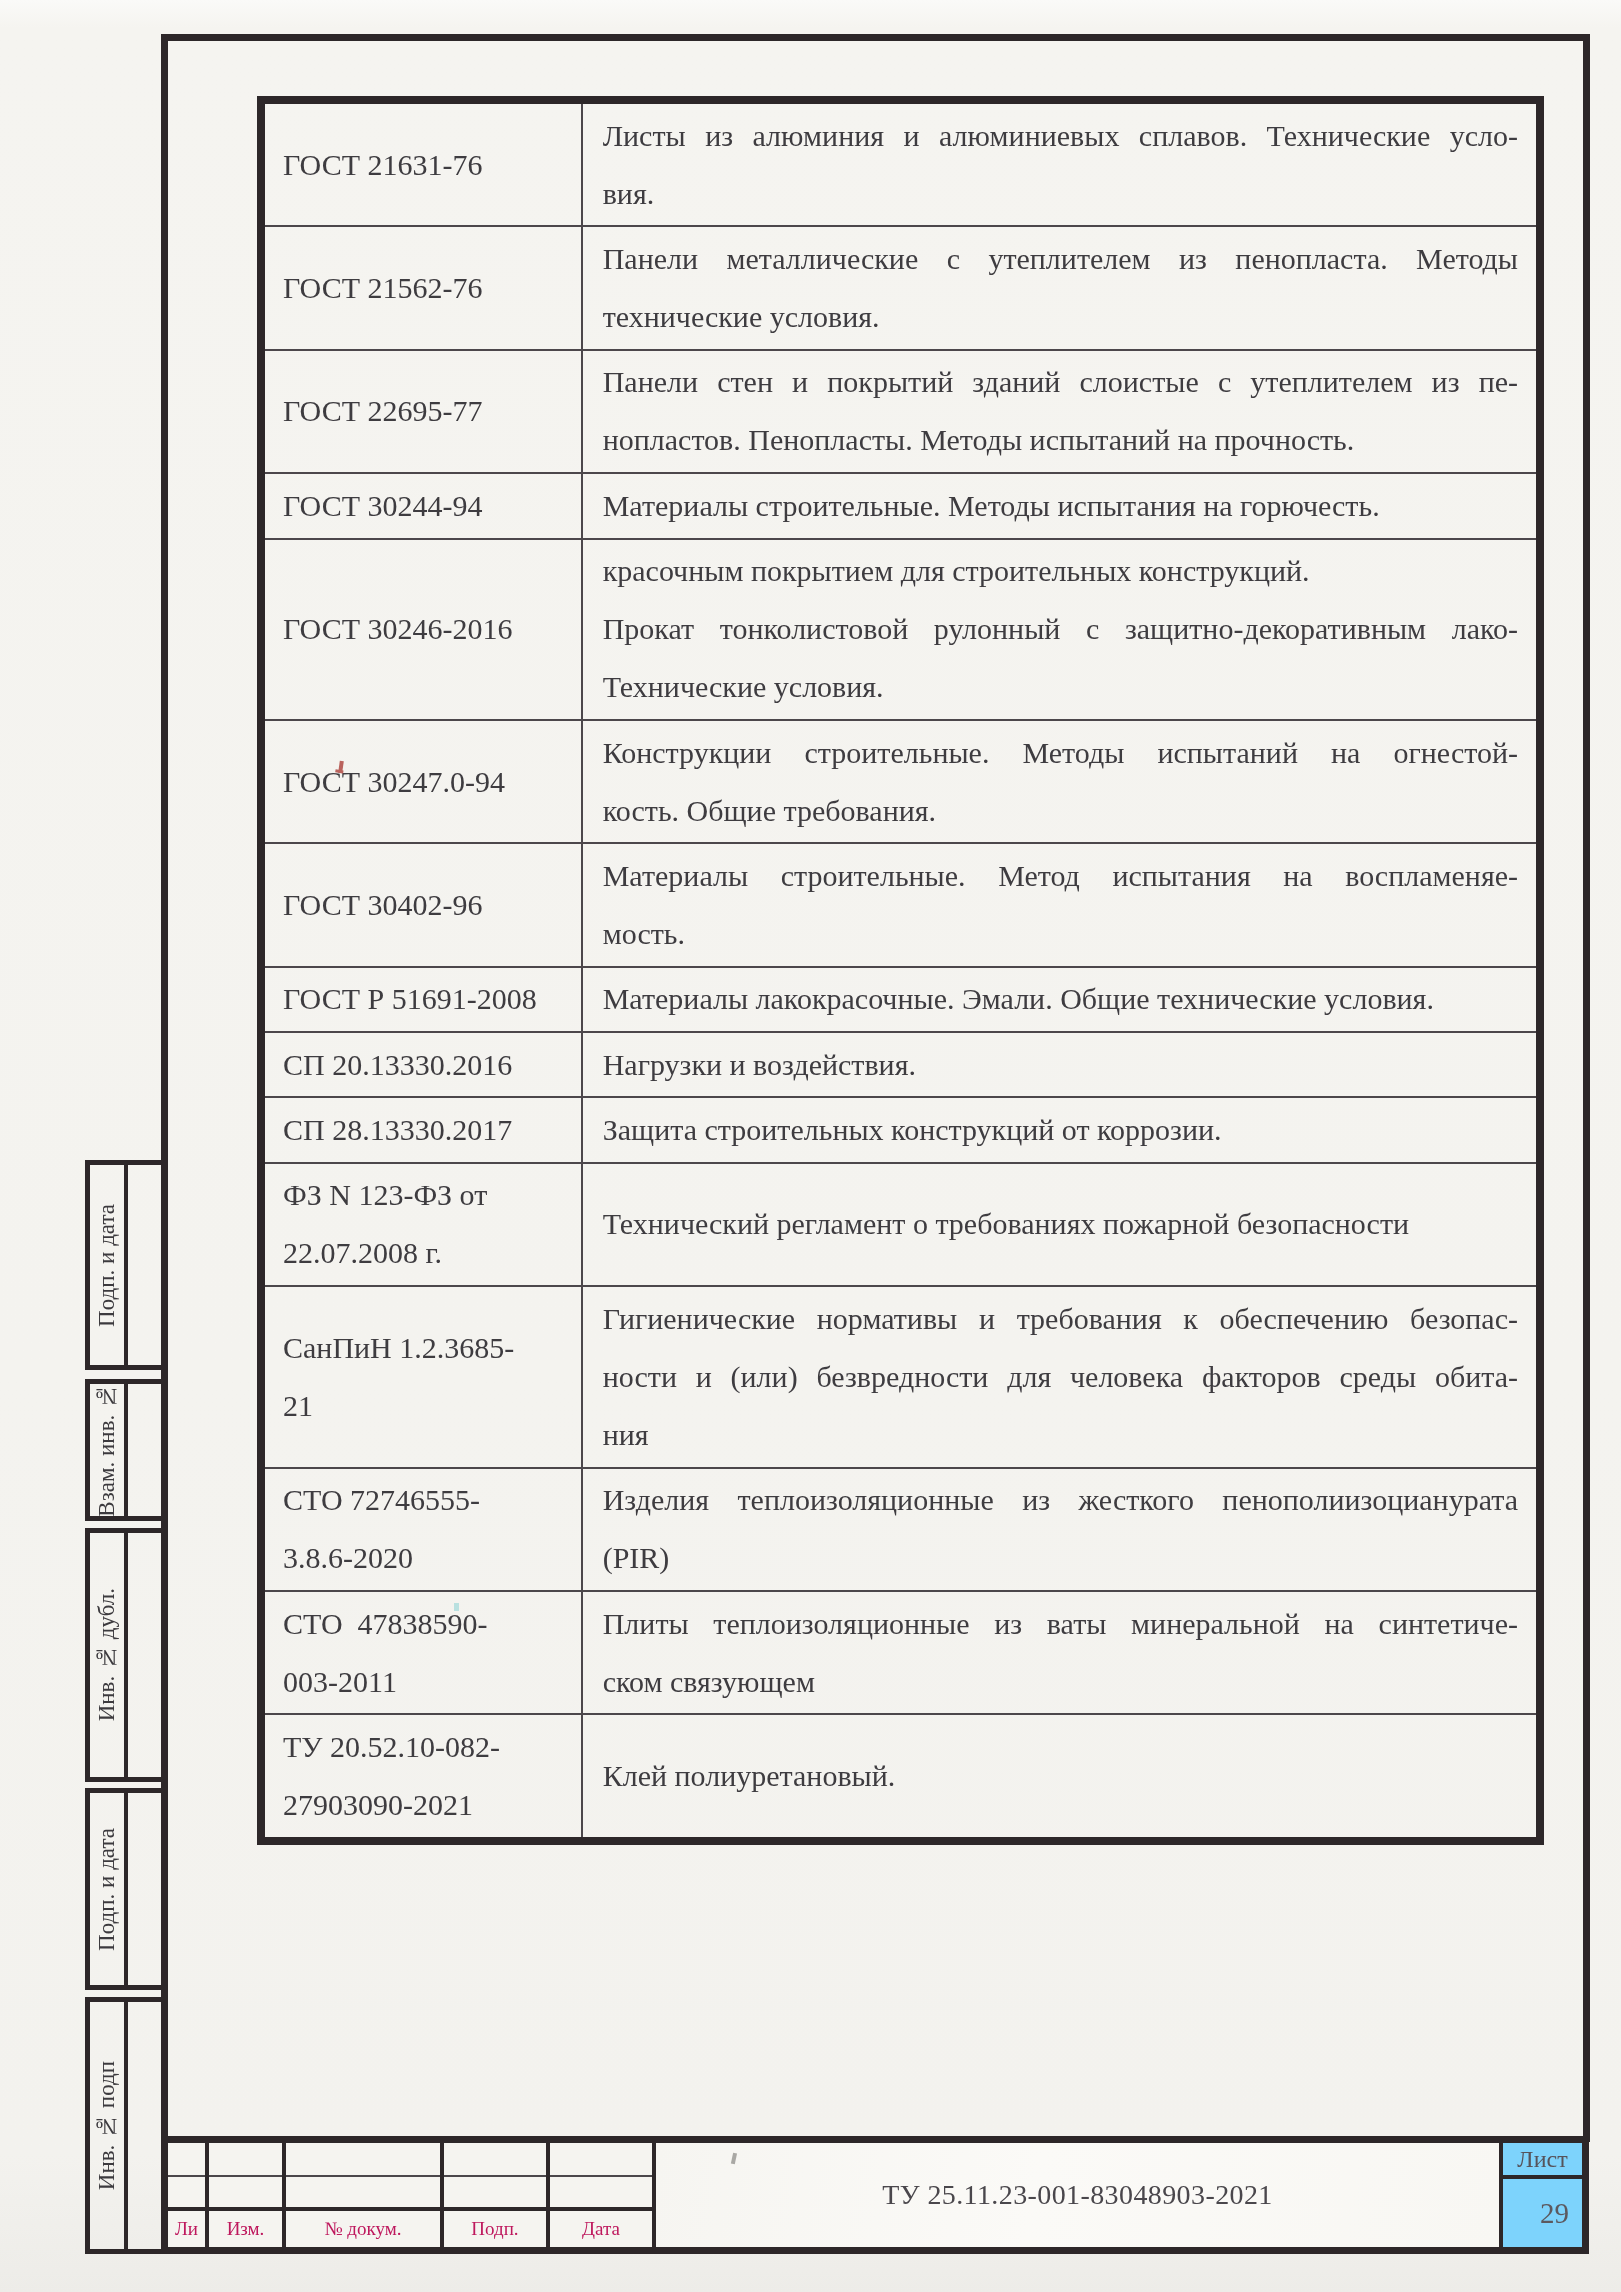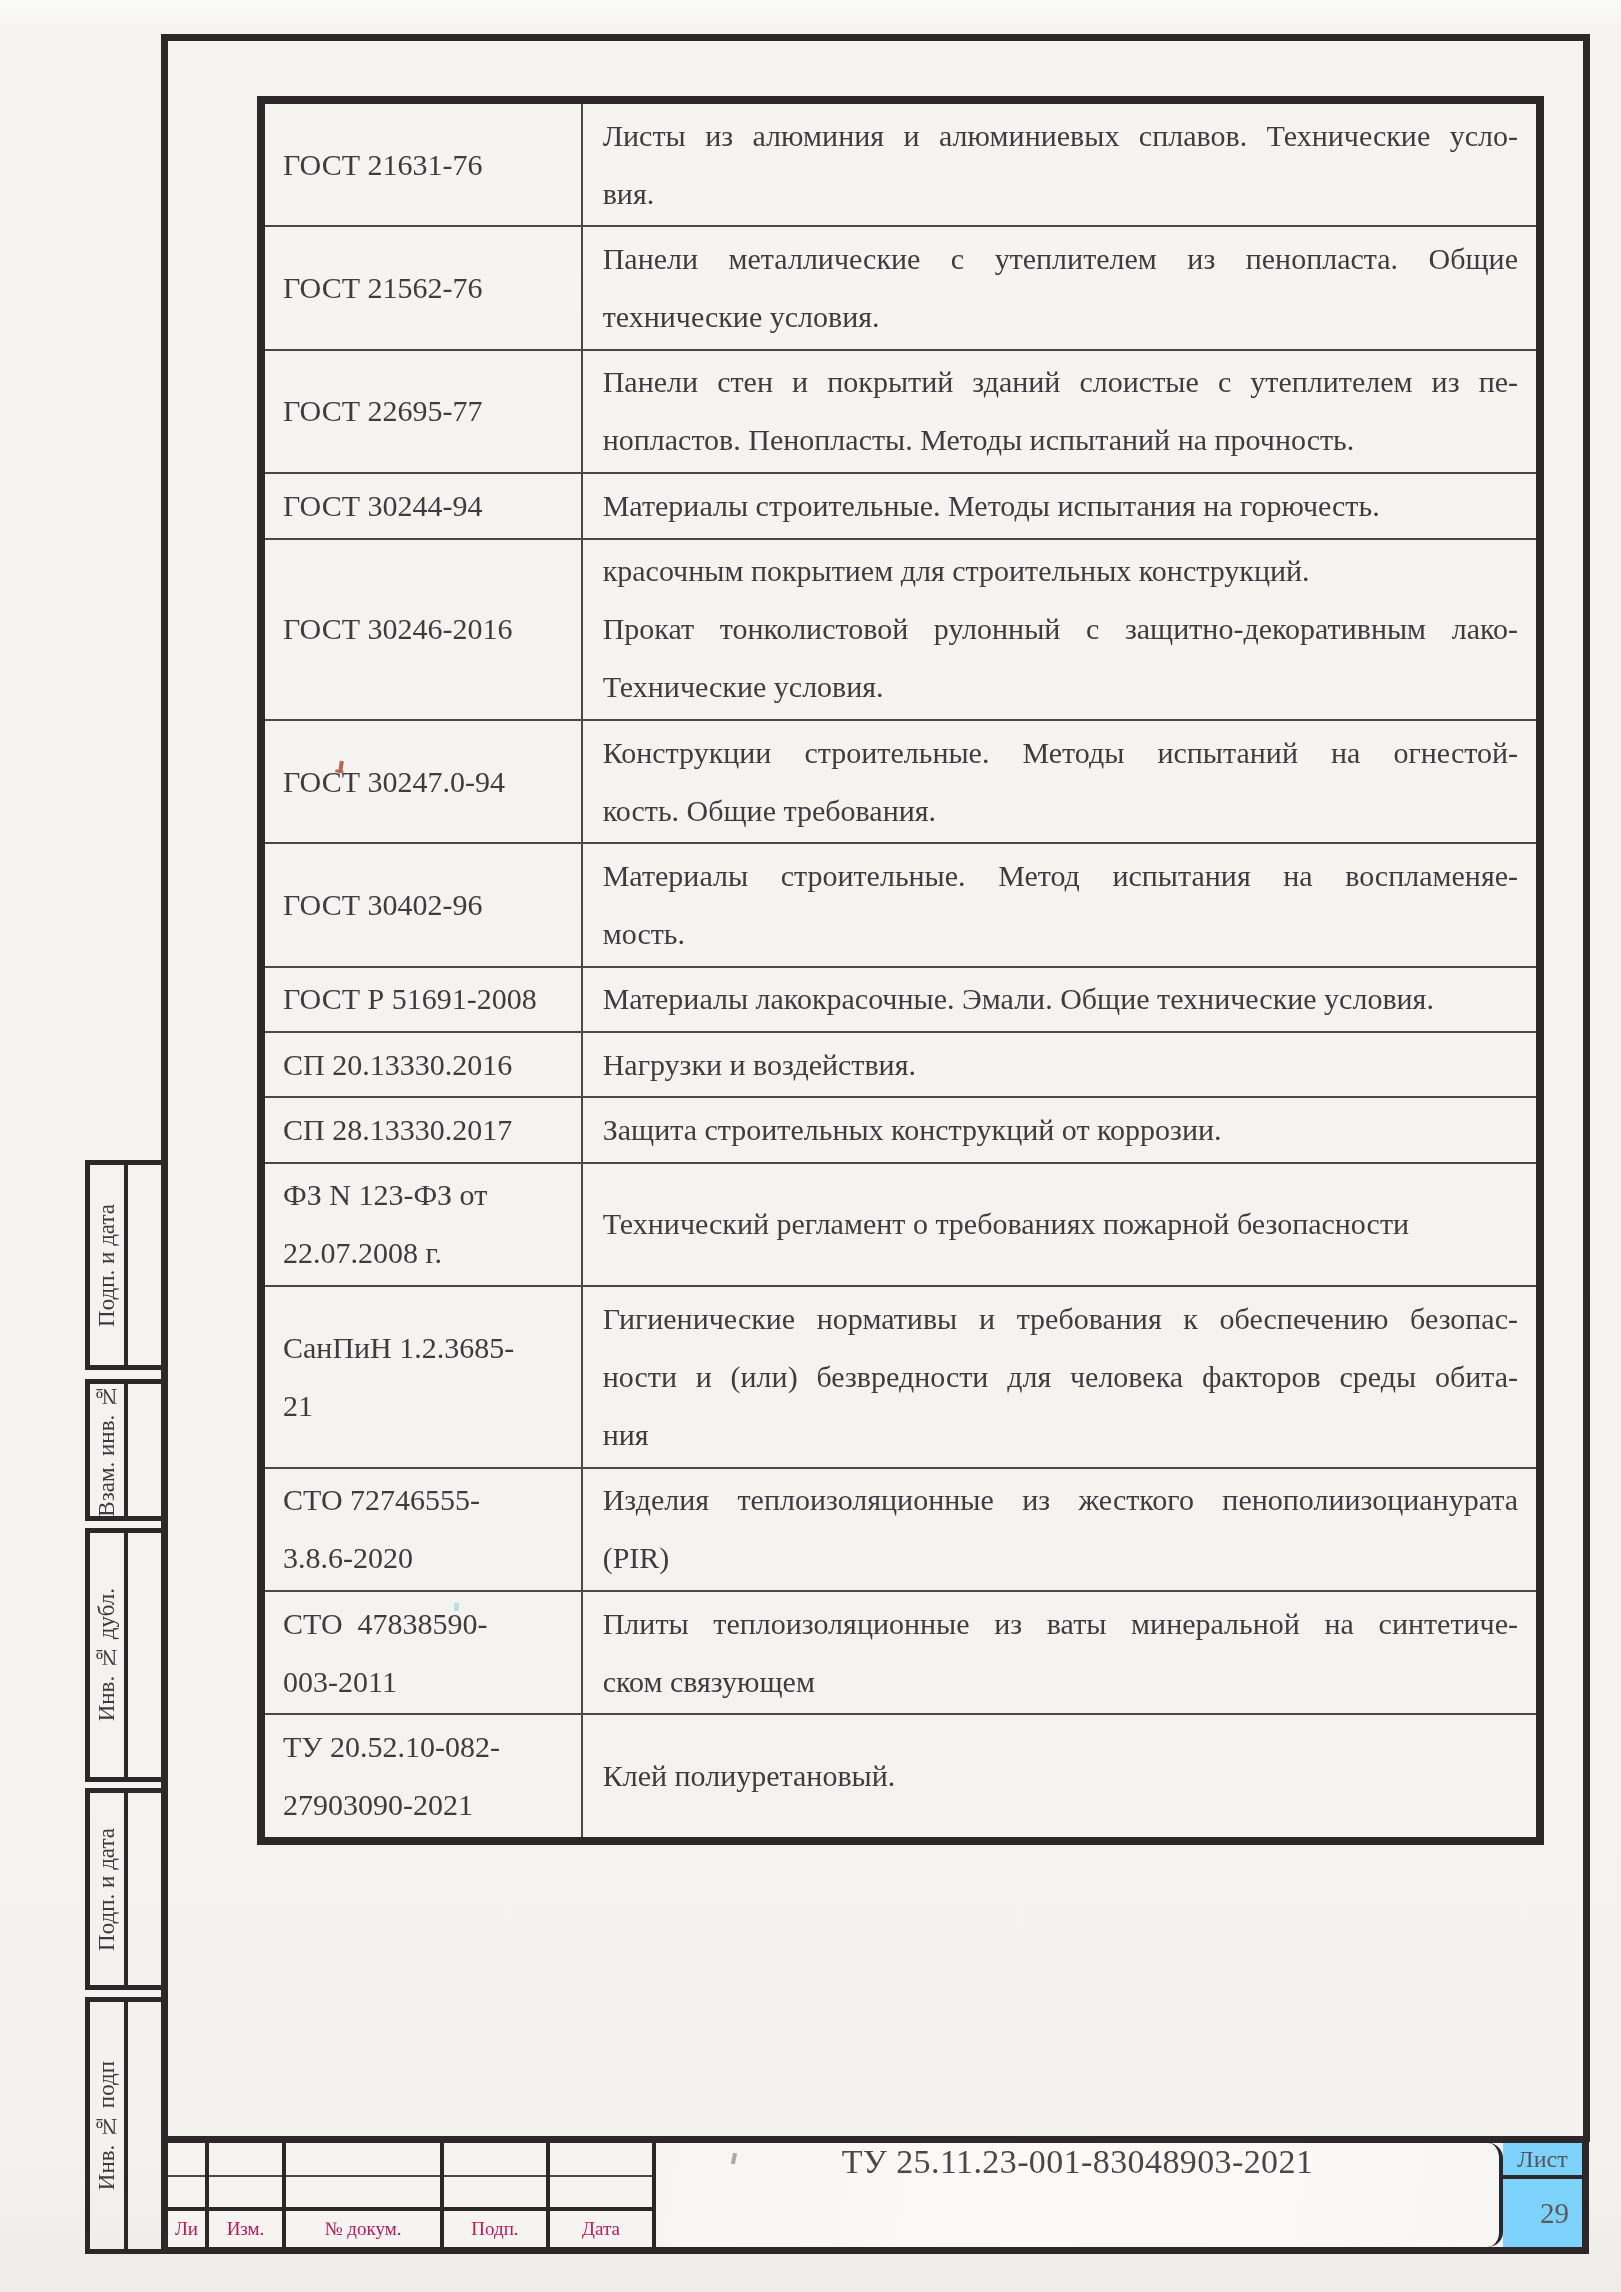--- a/index.html
+++ b/index.html
@@ -56,24 +56,24 @@
   .tb-col { border-right:4.5px solid #2d2729; display:flex; flex-direction:column; }
   .c-li   { width:41px; }
   .c-izm  { width:77px; }
   .c-dok  { width:158px; }
   .c-podp { width:106px; }
   .c-data { width:106px; }
   .tb-top   { height:34px; border-bottom:2.7px solid #4c474b; }
   .tb-mid   { flex:1; border-bottom:4.5px solid #2d2729; }
   .tb-label { height:36px; display:flex; align-items:center; justify-content:center; font-size:19px; color:#be185d; }
   .tb-main {
-    flex:1; display:flex; align-items:flex-start; justify-content:center;
+    flex:1; display:flex; align-items:center; justify-content:center;
     border-right:4.5px solid #2d2729;
     background:linear-gradient(100deg,#f6f5f1 0%,#fbfaf7 45%,#f8f7f3 100%);
-    font-size:34px; letter-spacing:0.4px; color:#4a474c;border-radius:15px;
+    font-size:28px; letter-spacing:0.4px; color:#4a474c;
   }
   .tb-sheet { width:79px; display:flex; flex-direction:column; background:#7dd3fc; }
   .tb-sheet-head { height:36px; border-bottom:4.5px solid #2d2729; display:flex; align-items:center; justify-content:center; font-size:24px; color:#56535a; }
   .tb-sheet-num  { flex:1; display:flex; align-items:center; justify-content:center; font-size:29px; color:#5c595f;padding-left:24px; }
 
   
   .mark-red  { position:absolute; left:339px; top:761px; width:3.6px; height:11.6px; background:#b04a44; transform:rotate(8deg); opacity:.85; }
   .mark-red:after { content:""; position:absolute; left:-2.7px; top:9px; width:8px; height:2.7px; background:#b04a44; }
   .mark-gray { position:absolute; left:732px; top:2153px; width:3.6px; height:10.7px; background:#8f8d8a; transform:rotate(12deg); opacity:.75; }
   .speck-cyan { position:absolute; left:454px; top:1603px; width:4.5px; height:8px; background:#9fd8da; opacity:.7; }
@@ -99,21 +99,21 @@
           </div>
         </div>
   </div>
 
   <div class="row">
     <div class="cell code">
           <div class="line">ГОСТ 21562-76</div>
         </div>
     <div class="cell desc">
           <div class="para">
-            <div class="line fill">Панели металлические с утеплителем из пенопласта. Общие</div>
+            <div class="line fill">Панели металлические с утеплителем из пенопласта. Методы</div>
             <div class="line">технические условия.</div>
           </div>
         </div>
   </div>
 
   <div class="row">
     <div class="cell code">
           <div class="line">ГОСТ 22695-77</div>
         </div>
     <div class="cell desc">

